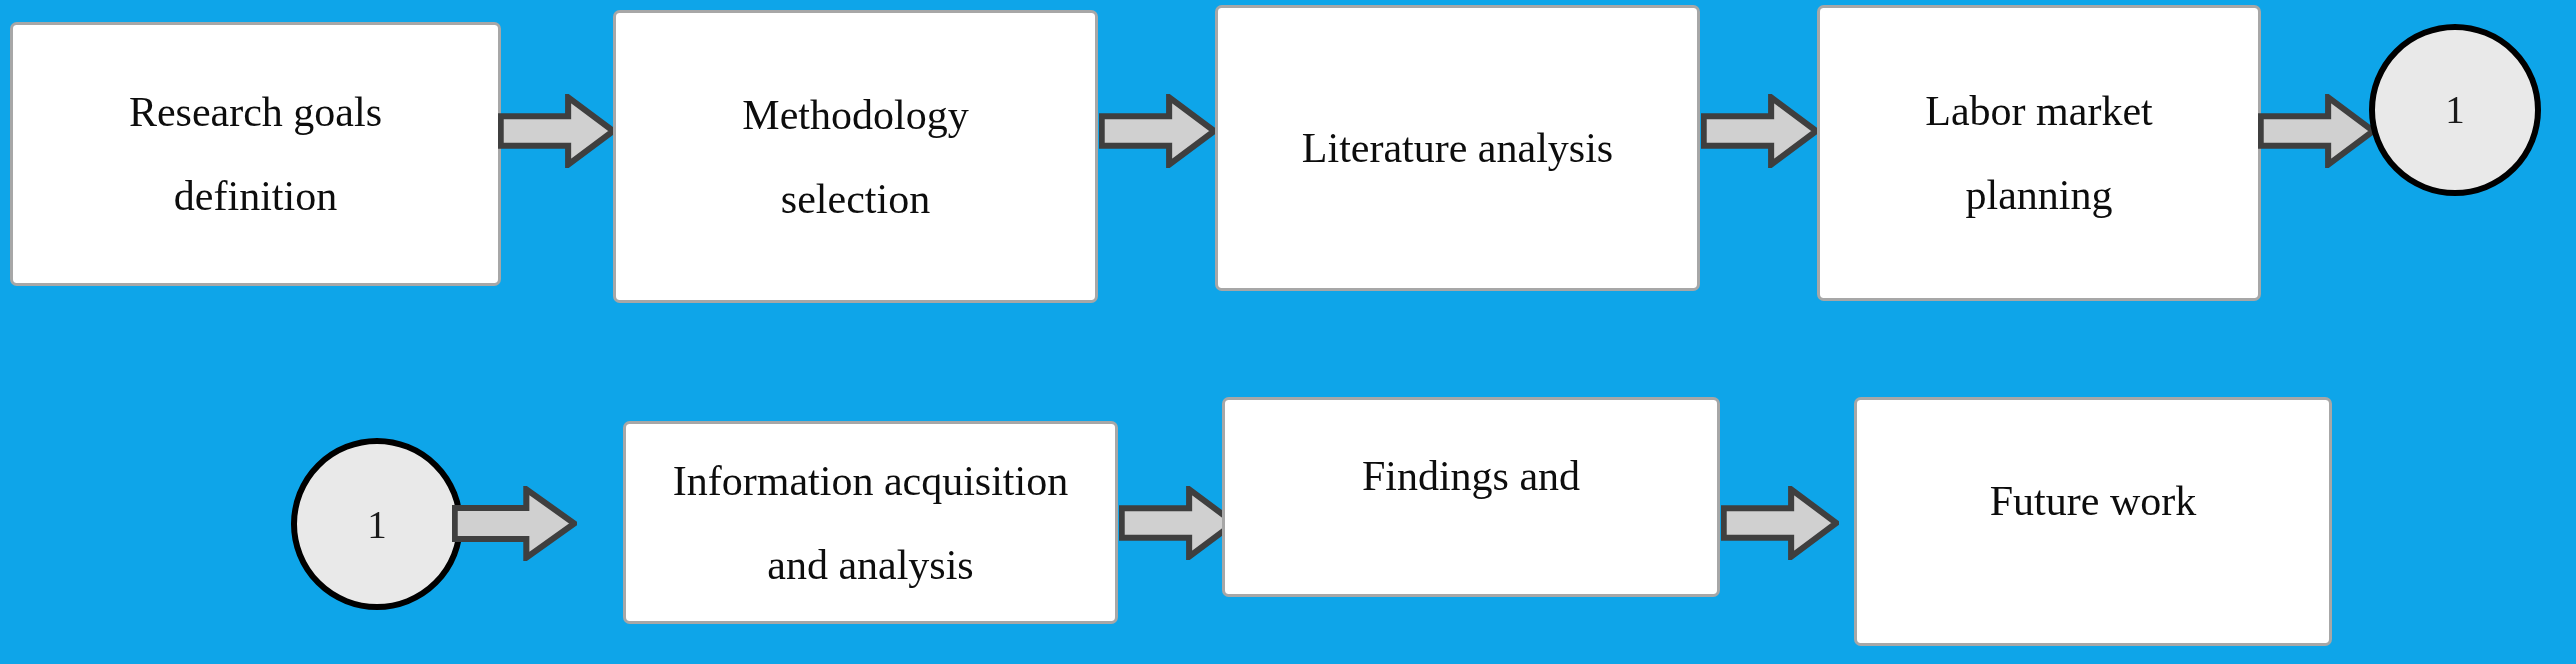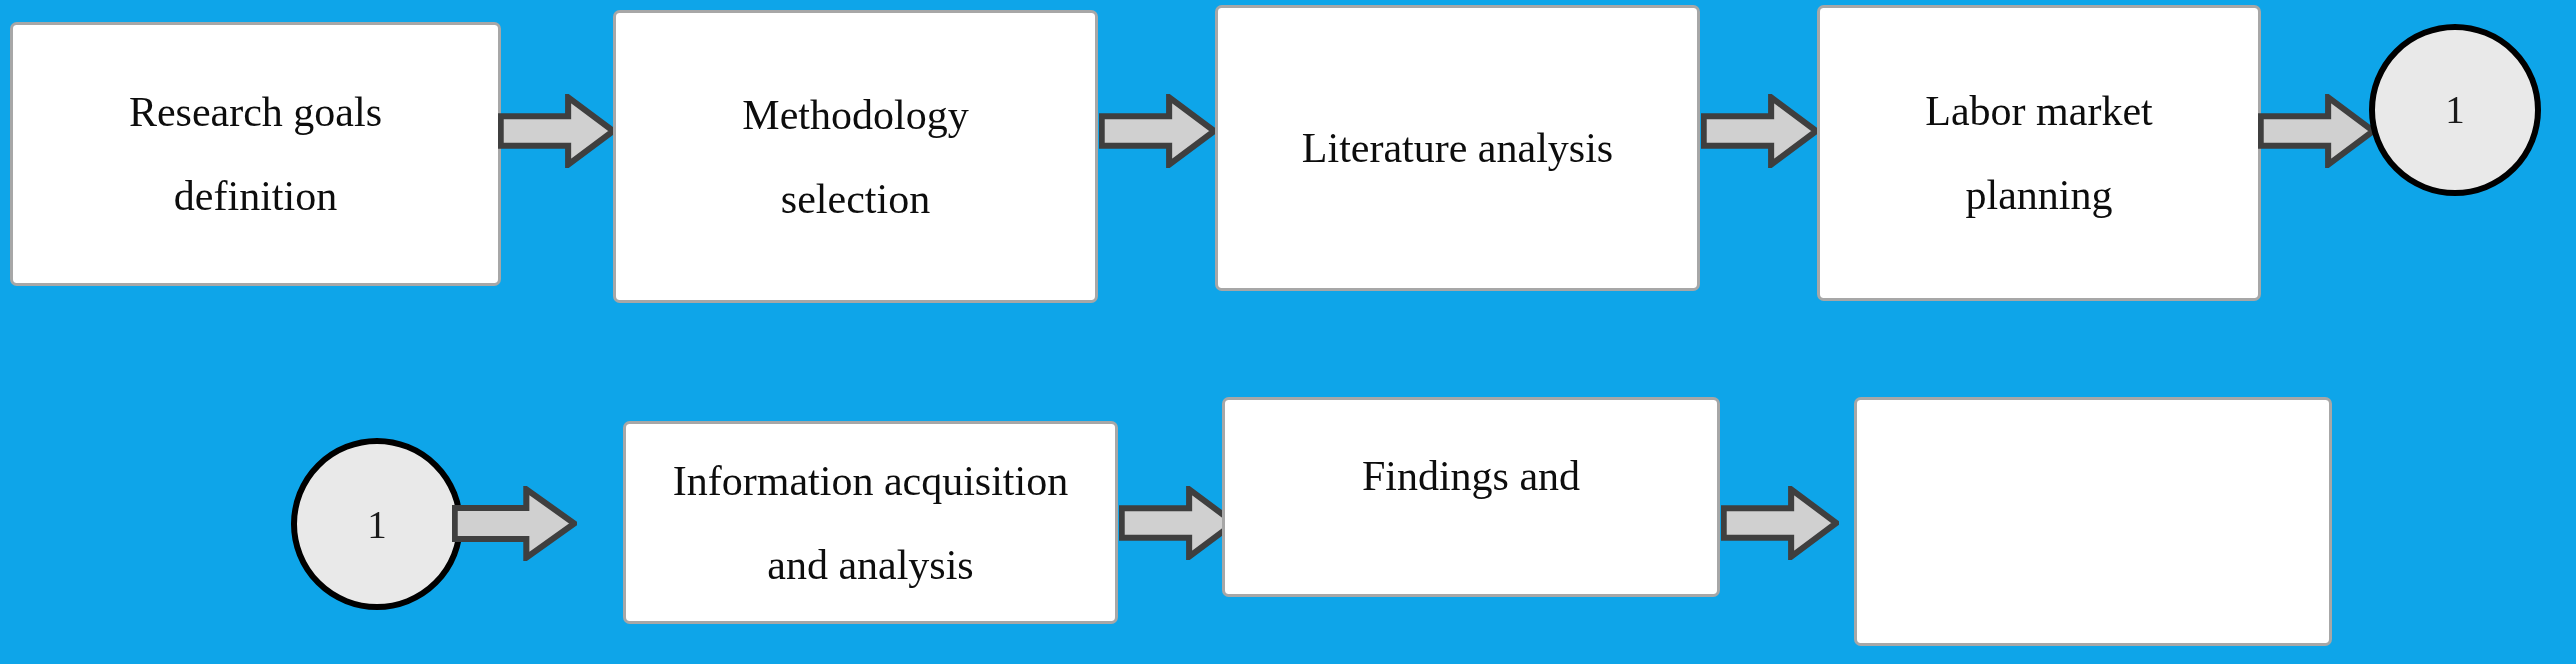--- a/index.html
+++ b/index.html
@@ -145,16 +145,17 @@
     <span class="line l1">Findings and</span>
   </div>
 
   <div class="arrow" style="left:1721px; top:486px; width:118px; height:74px;">
     <svg viewBox="0 0 175 110" preserveAspectRatio="none">
       <polygon points="4,33 104,33 104,5 171,55 104,105 104,77 4,77" fill="#d0d0d0" stroke="#3f3f3f" stroke-width="9" stroke-linejoin="miter"></polygon>
     </svg>
   </div>
 
   <div class="proc-box" style="left:1854px; top:397px; width:478px; height:249px;">
+    <span class="line l1">Future work</span>
   </div>
 
 </div>
 
 
 </body></html>

